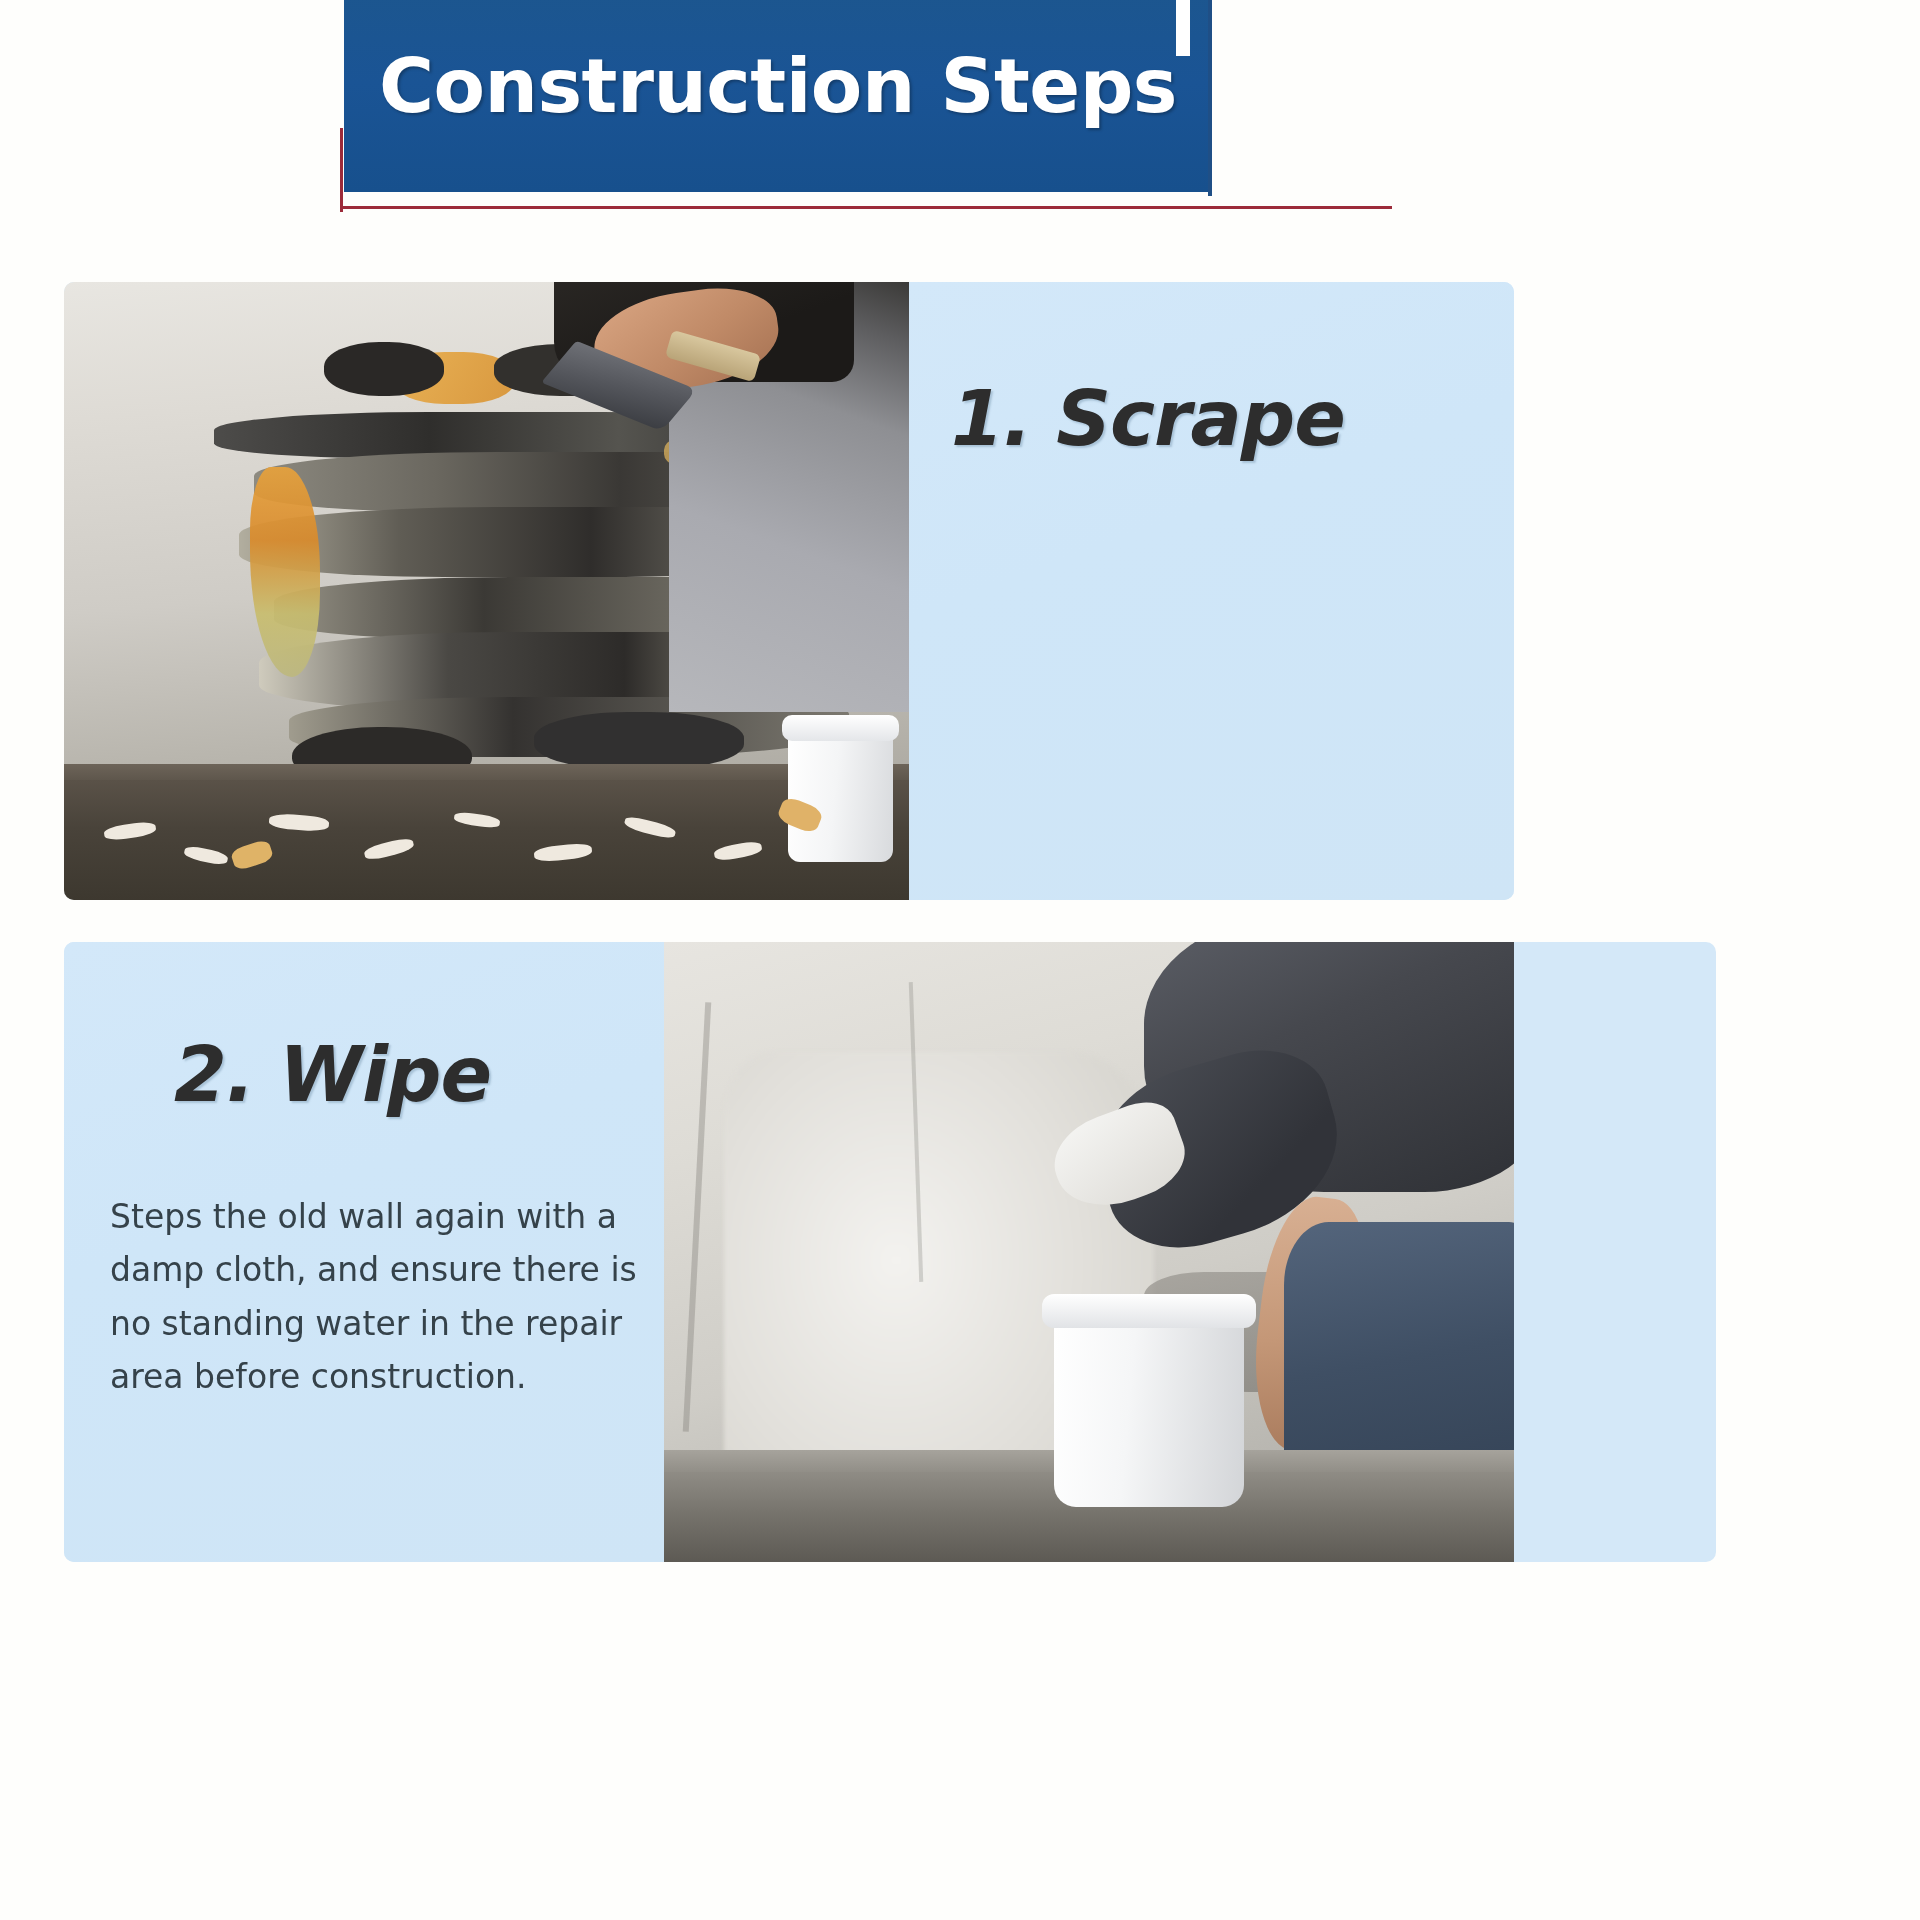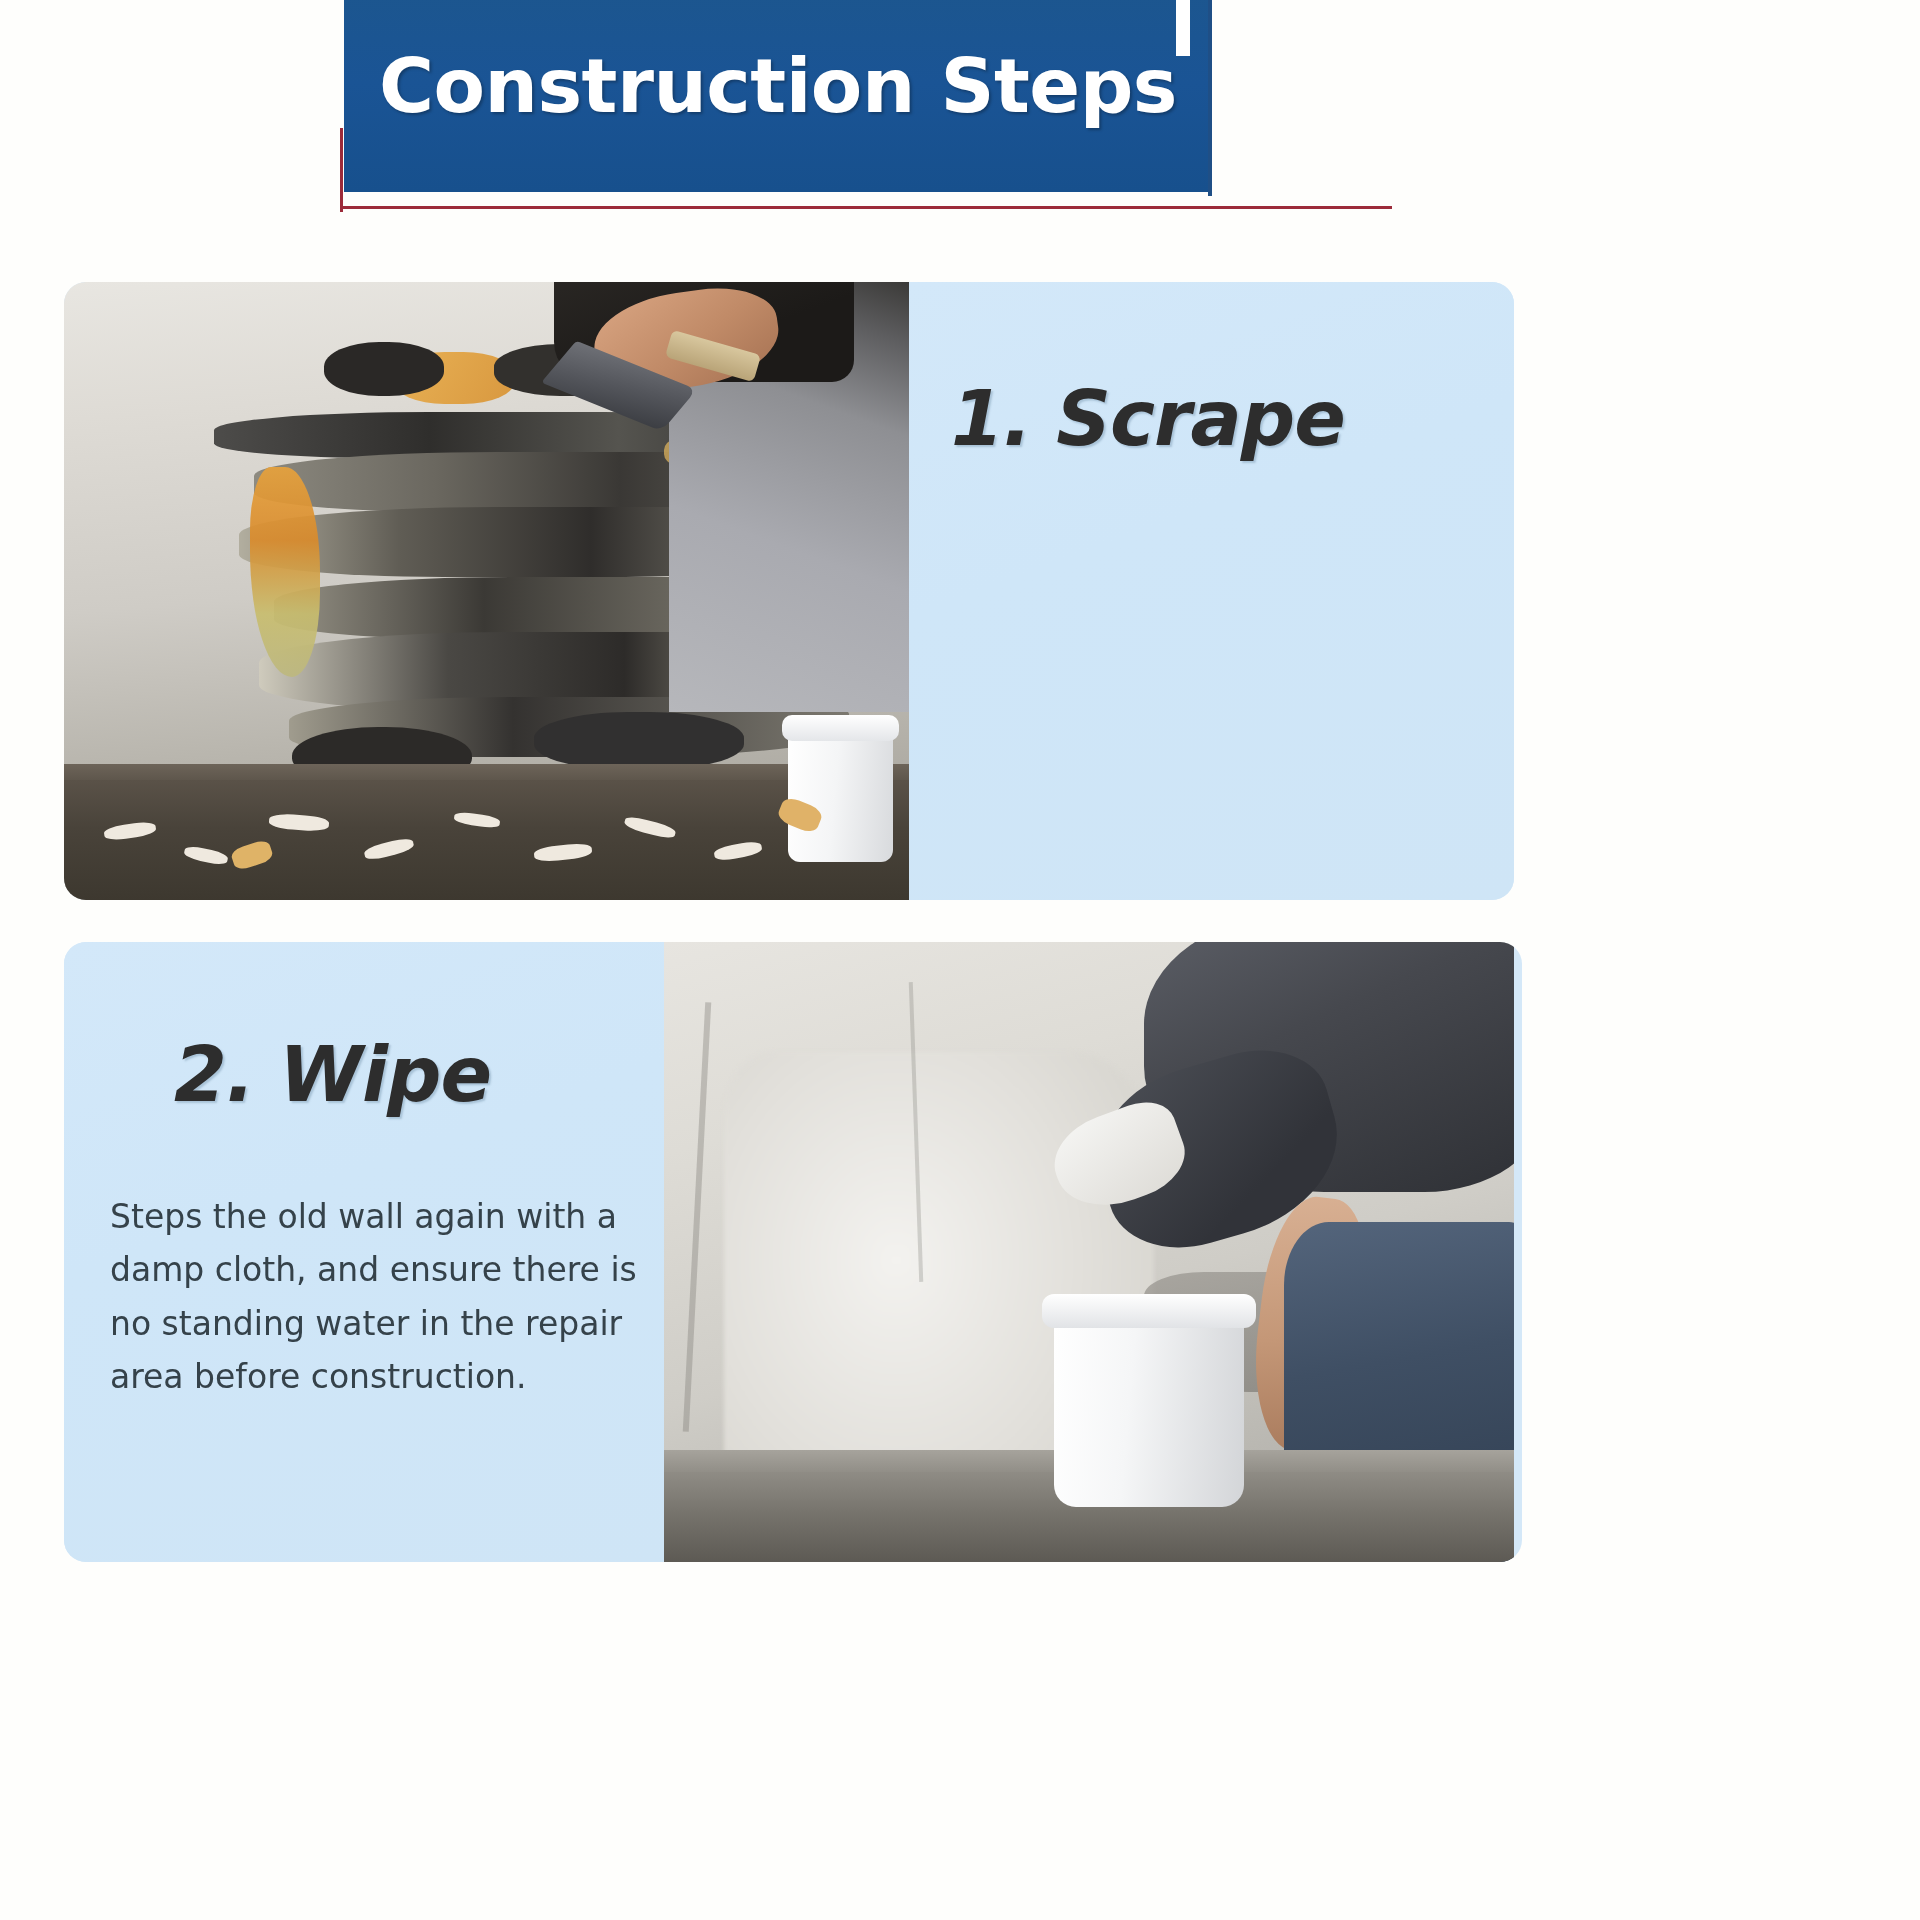--- a/index.html
+++ b/index.html
@@ -41,27 +41,27 @@
     background: #ffffff;
   }
   .header-rule-horiz {
     position: absolute; left: 340px; top: 206px; width: 1052px; height: 3px;
     background: #9c2b3a;
   }
 
   
   .card {
     position: absolute;
-    border-radius: 22px;
+    border-radius: 10px;
     overflow: hidden;
     display: flex;
     background: #d4e8f8;
   }
   #card-1 { left: 64px; top: 282px; width: 1450px; height: 618px; }
-  #card-2 { left: 64px; top: 942px; width: 1458px; height: 620px; }
+  #card-2 { left: 64px; top: 942px; width: 1652px; height: 620px; }
 
   .photo { position: relative; overflow: hidden; }
   .panel {
     position: relative;
     background: linear-gradient(160deg,#d3e8f9 0%, #cfe6f8 40%, #cfe5f6 100%);
     padding: 0;
   }
 
   #card-1 .photo { width: 845px; height: 100%; }
   #card-1 .panel { width: 605px; height: 100%; }

